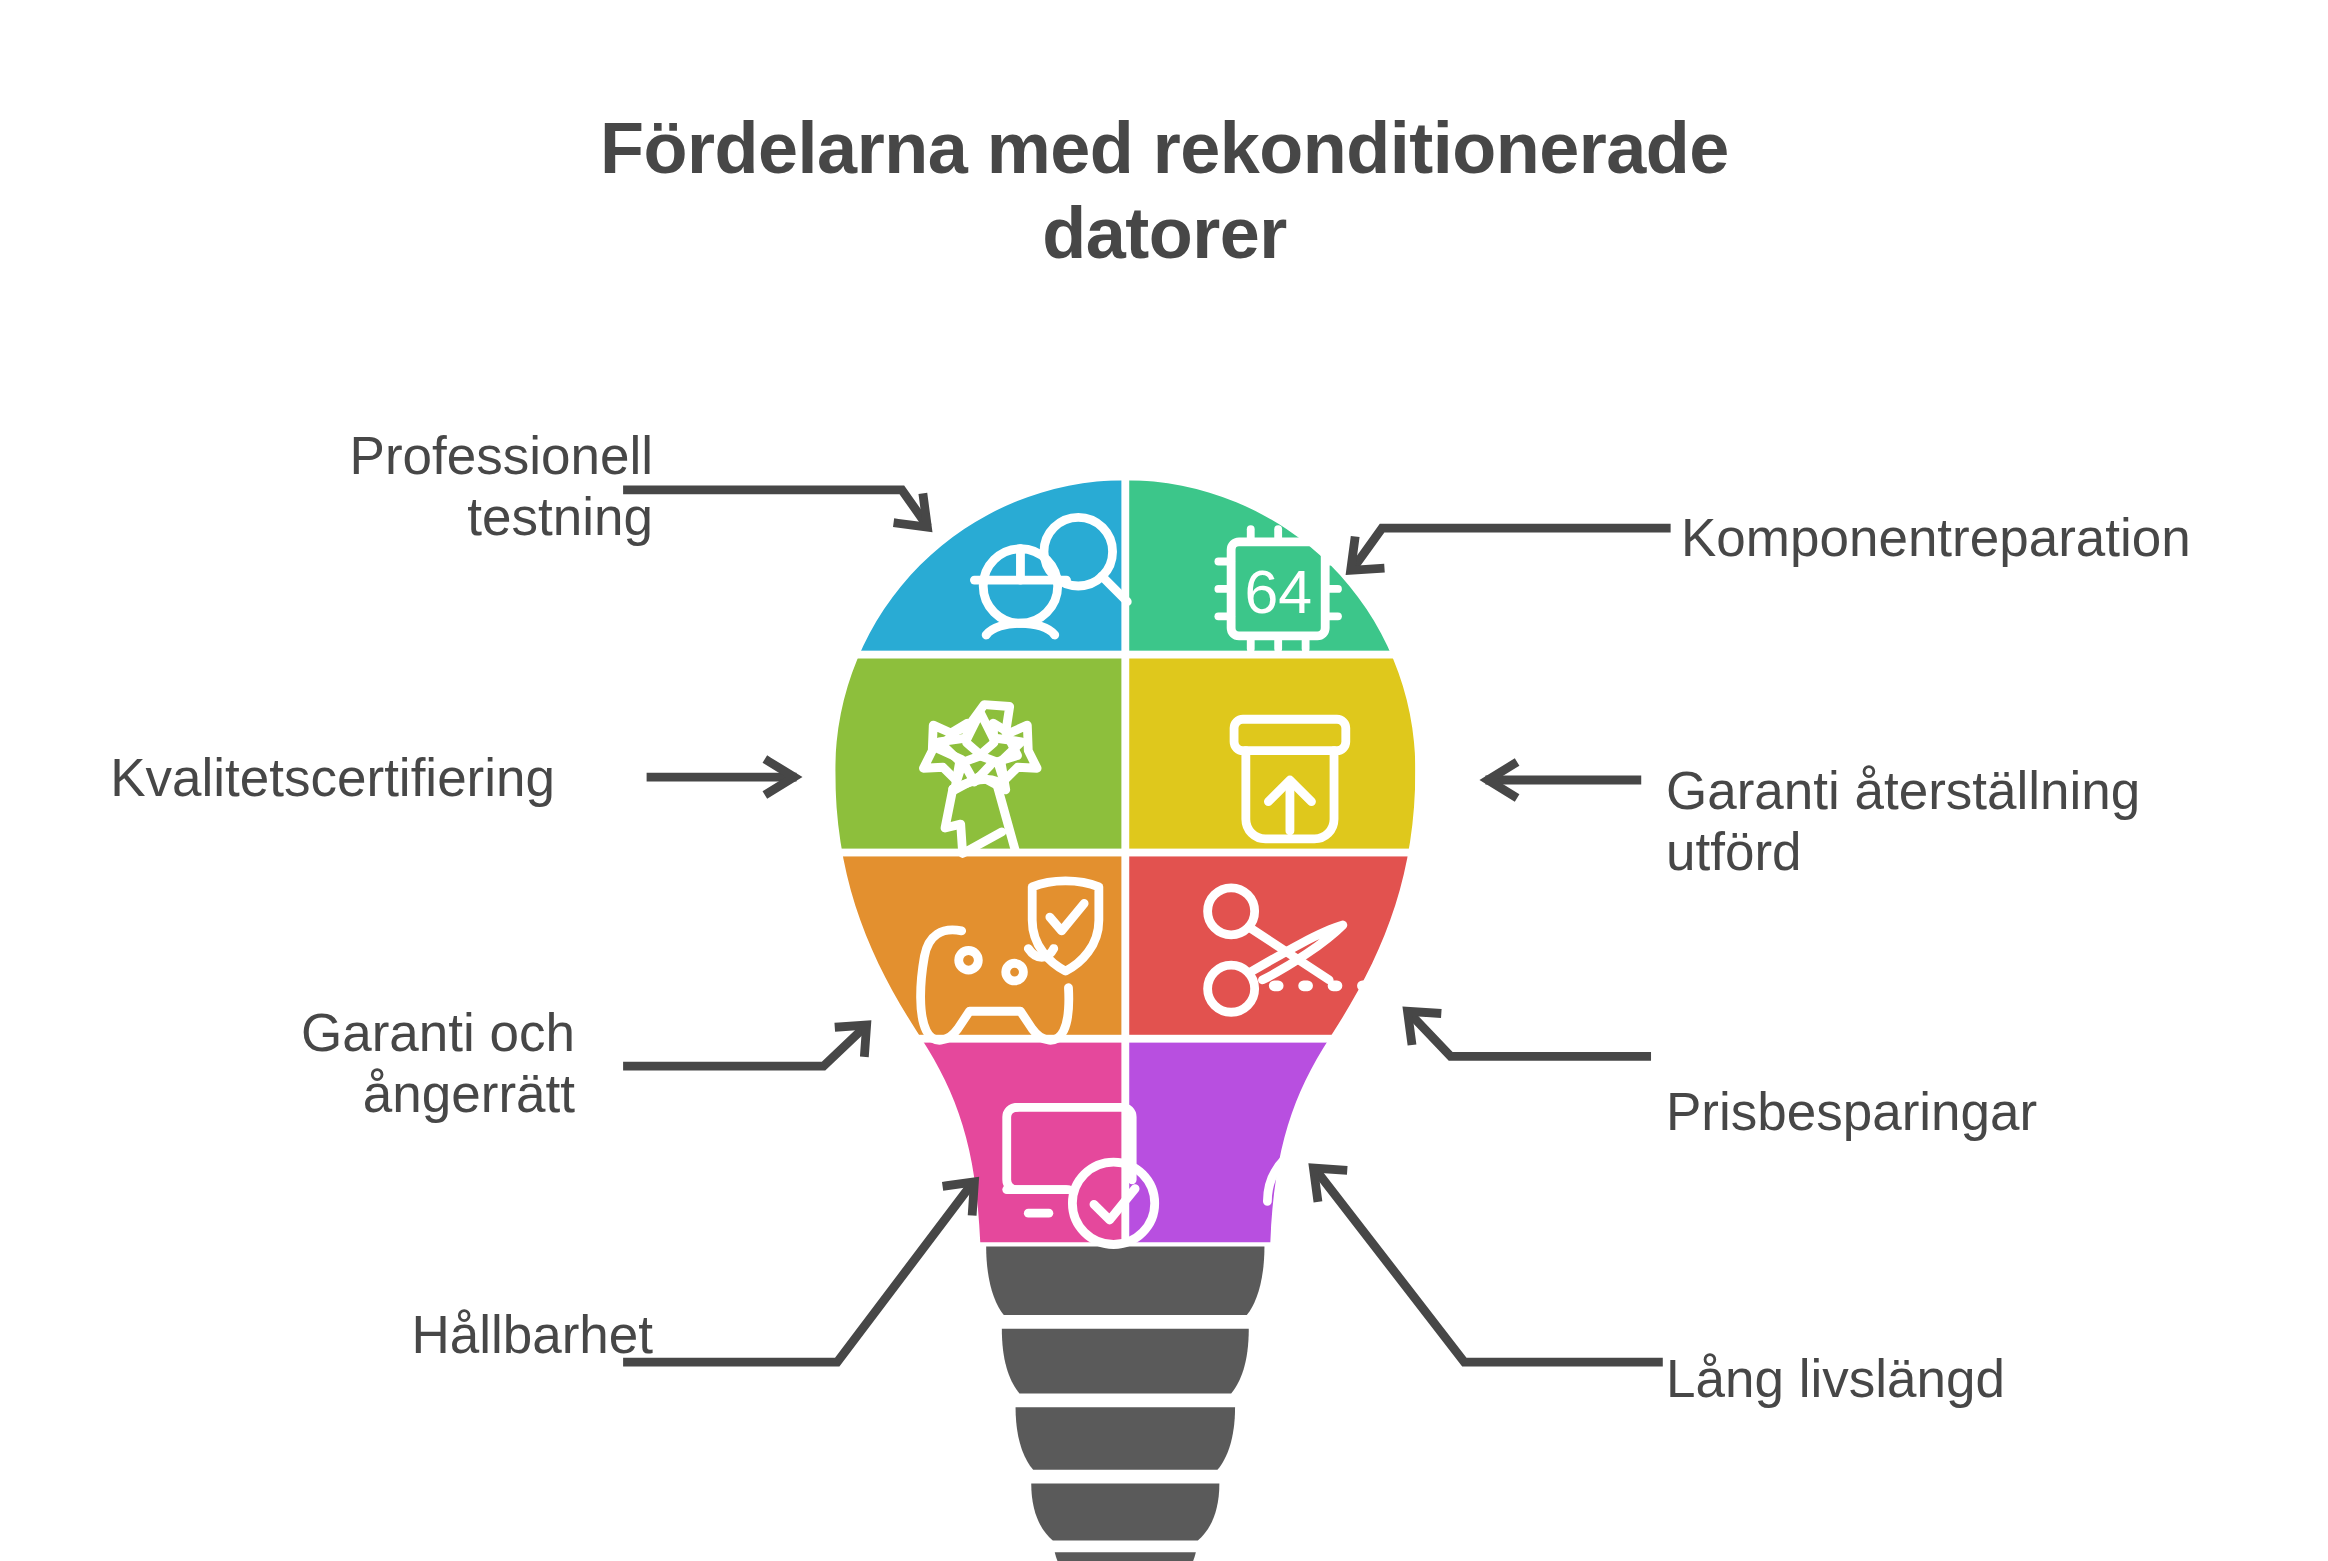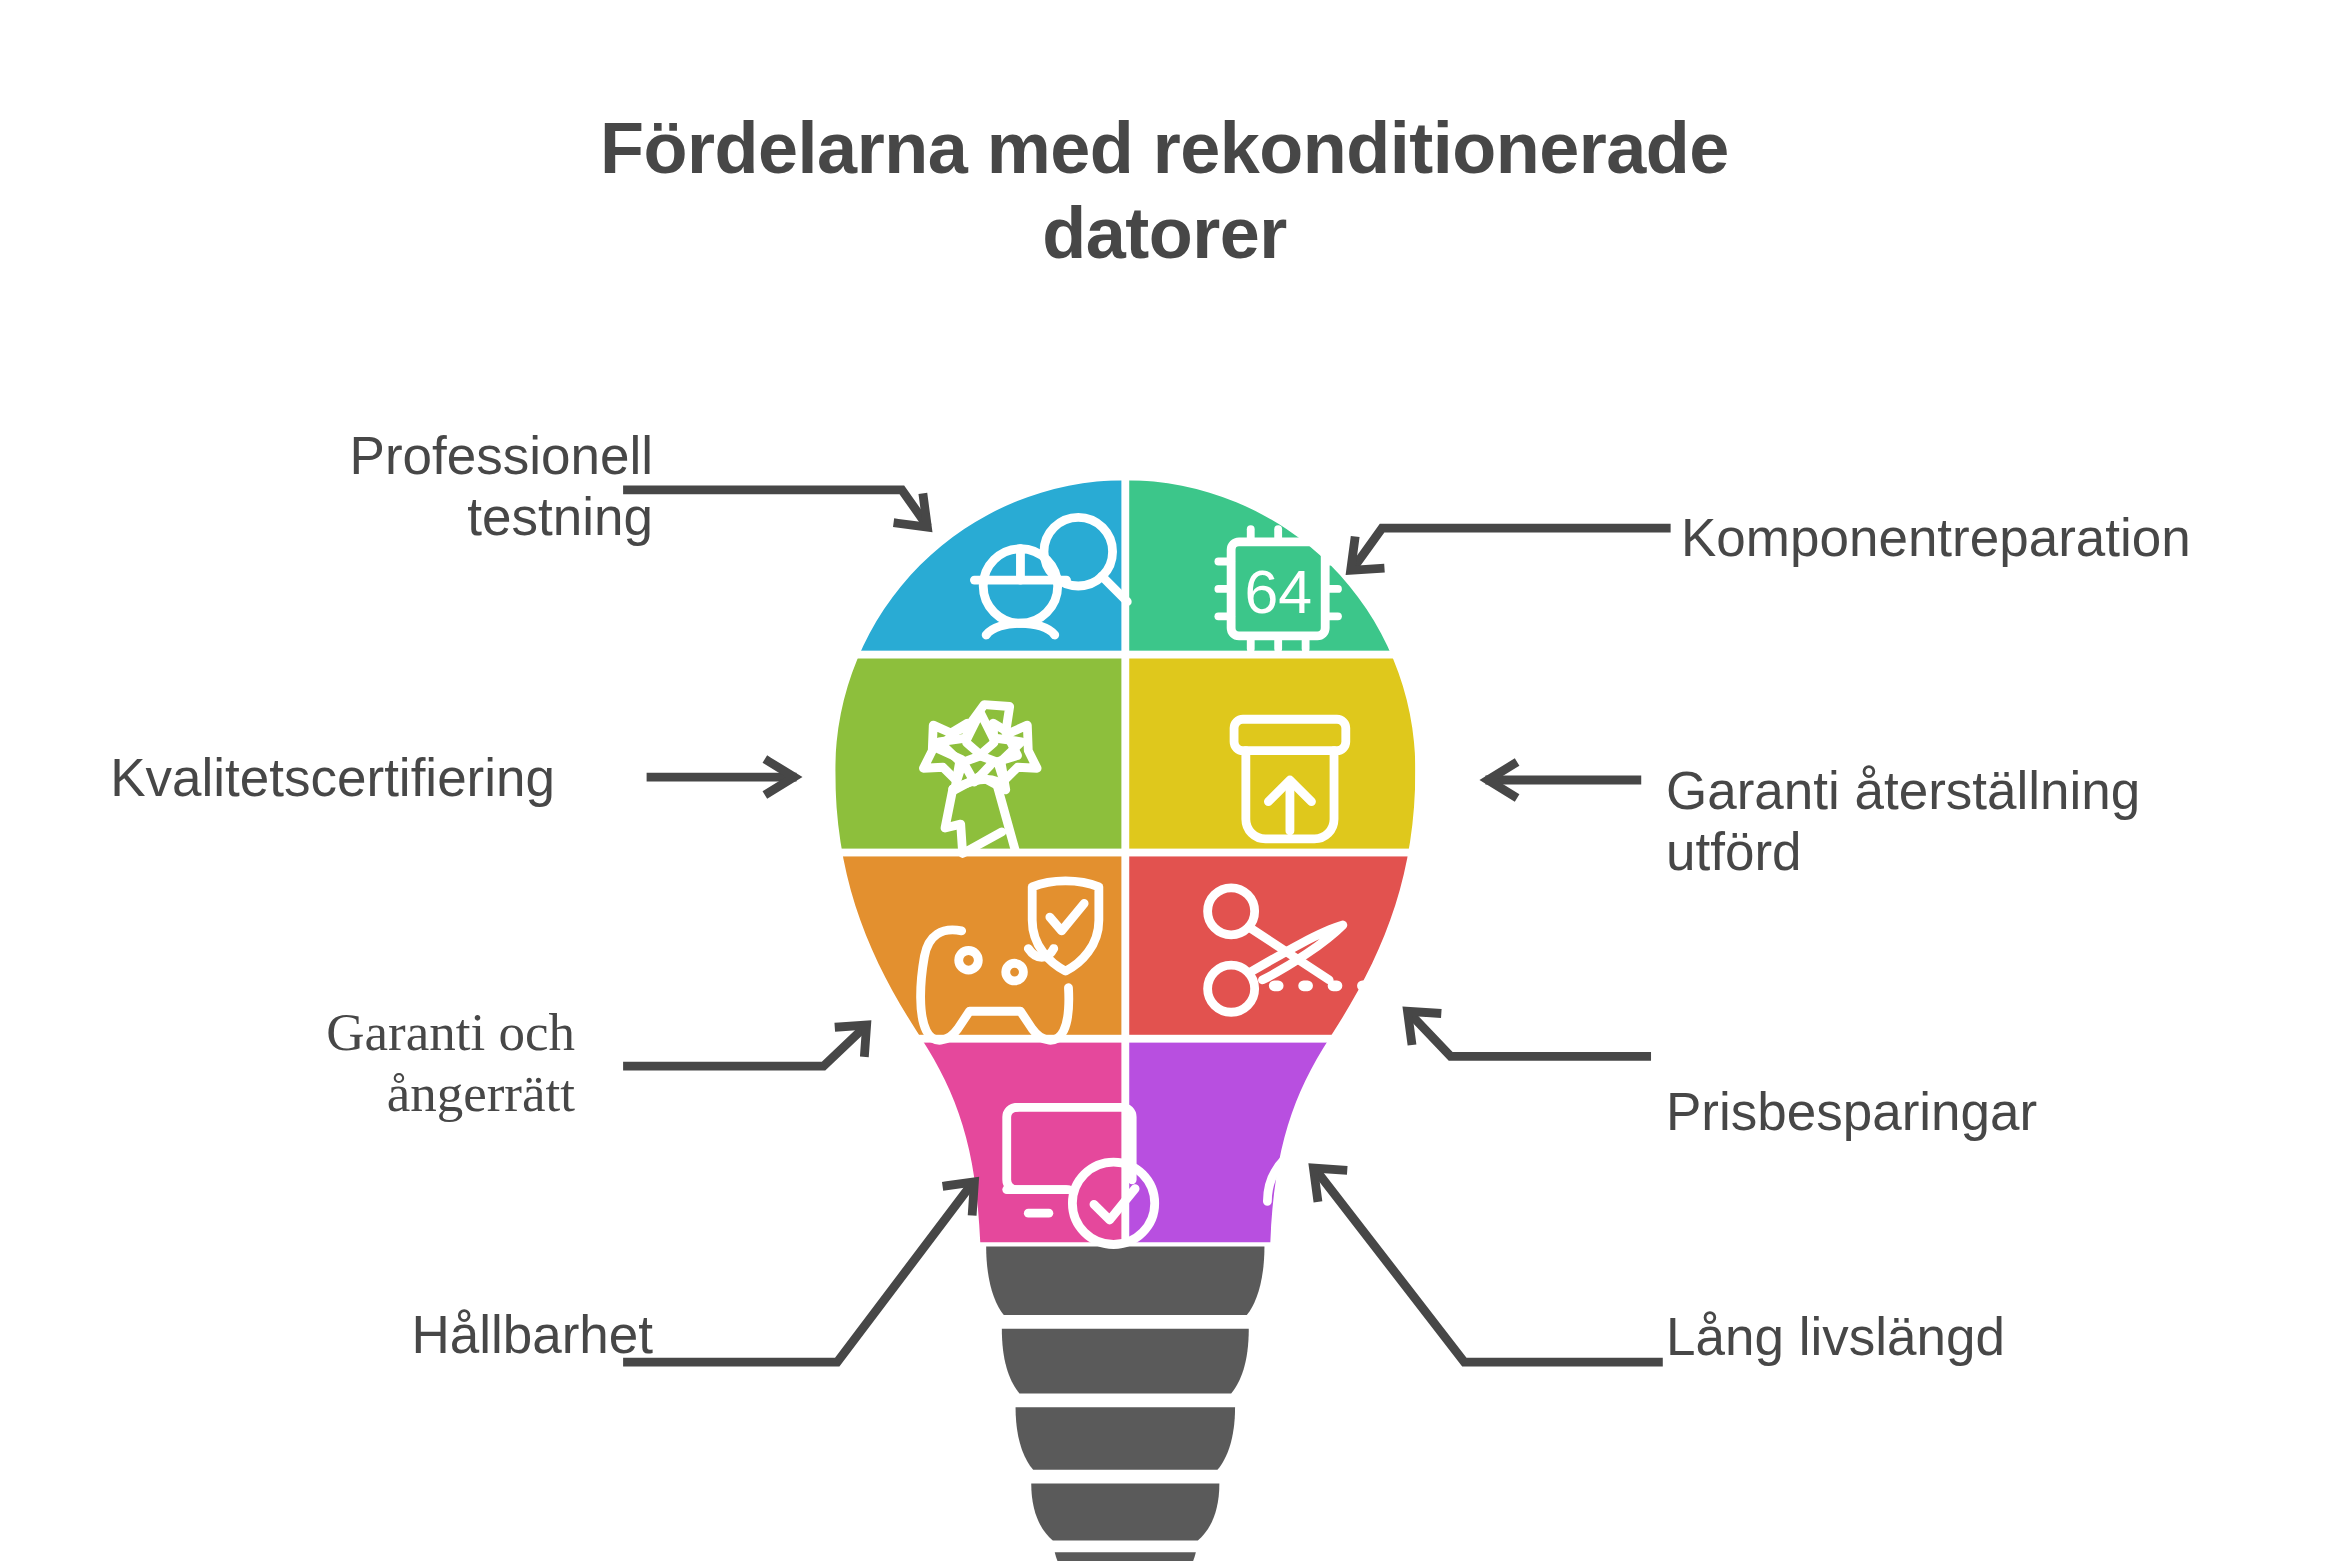--- a/index.html
+++ b/index.html
@@ -35,27 +35,27 @@
     line-height: 1.16;
     color: #474747;
     white-space: pre-line;
   }
   .callout.left  { text-align: right; }
   .callout.right { text-align: left; margin-top: 44px; }
 
   
   #label-professional-testing { right: 1676px; top: 425px; width: 549px; }
   #label-quality-cert         { right: 1774px; top: 747px; width: 667px; }
-  #label-warranty-return      { right: 1754px; top: 1002px; width: 549px; font-family: Liberation Serif, serif; }
+  #label-warranty-return      { right: 1754px; top: 1002px; width: 549px; }
   #label-durability           { right: 1676px; top: 1304px; width: 510px; }
 
   #label-component-repair     { left: 1681px; top: 463px;  width: 627px; }
   #label-correct-restore      { left: 1666px; top: 716px;  width: 608px; }
   #label-price-savings        { left: 1666px; top: 1037px; width: 588px; }
-  #label-long-lifespan        { left: 1666px; top: 1262px; width: 549px; }
+  #label-long-lifespan        { left: 1666px; top: 1304px; width: 549px; }
 
   #bulb-svg, #arrows-svg {
     position: absolute;
     left: 0;
     top: 0;
   }
   #arrows-svg { pointer-events: none; }
 </style>
 </head>
 <body>

